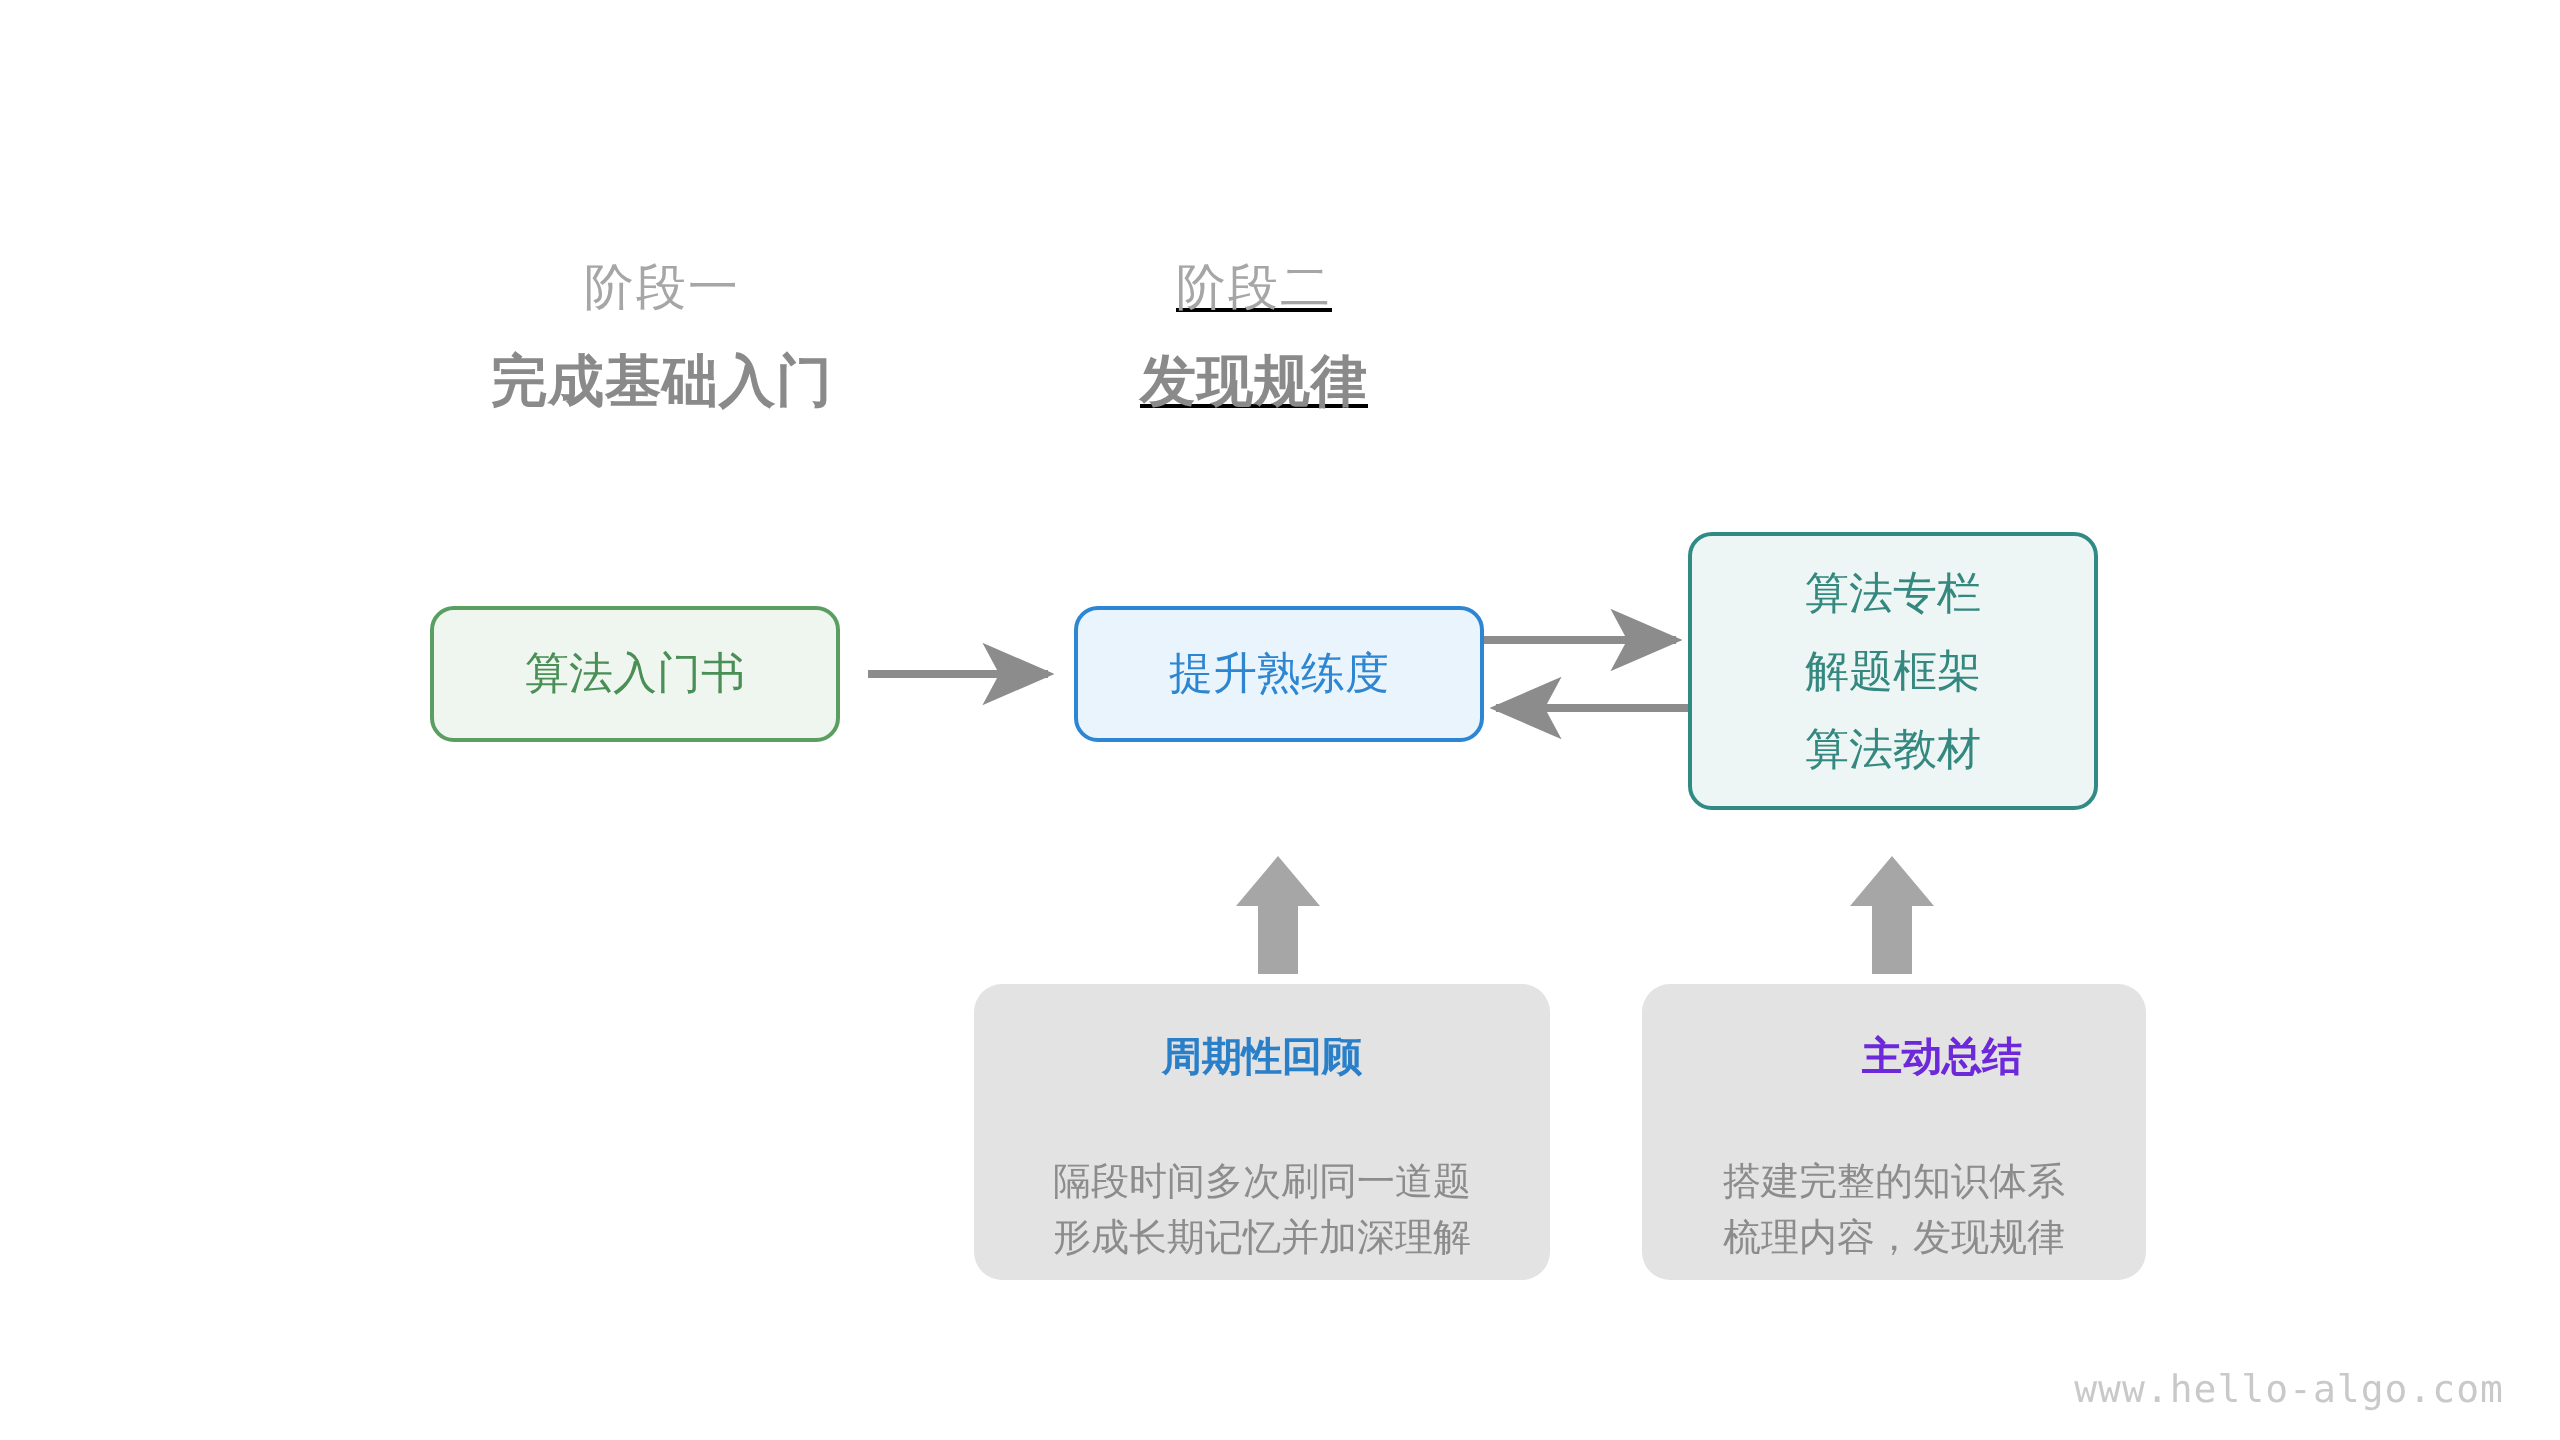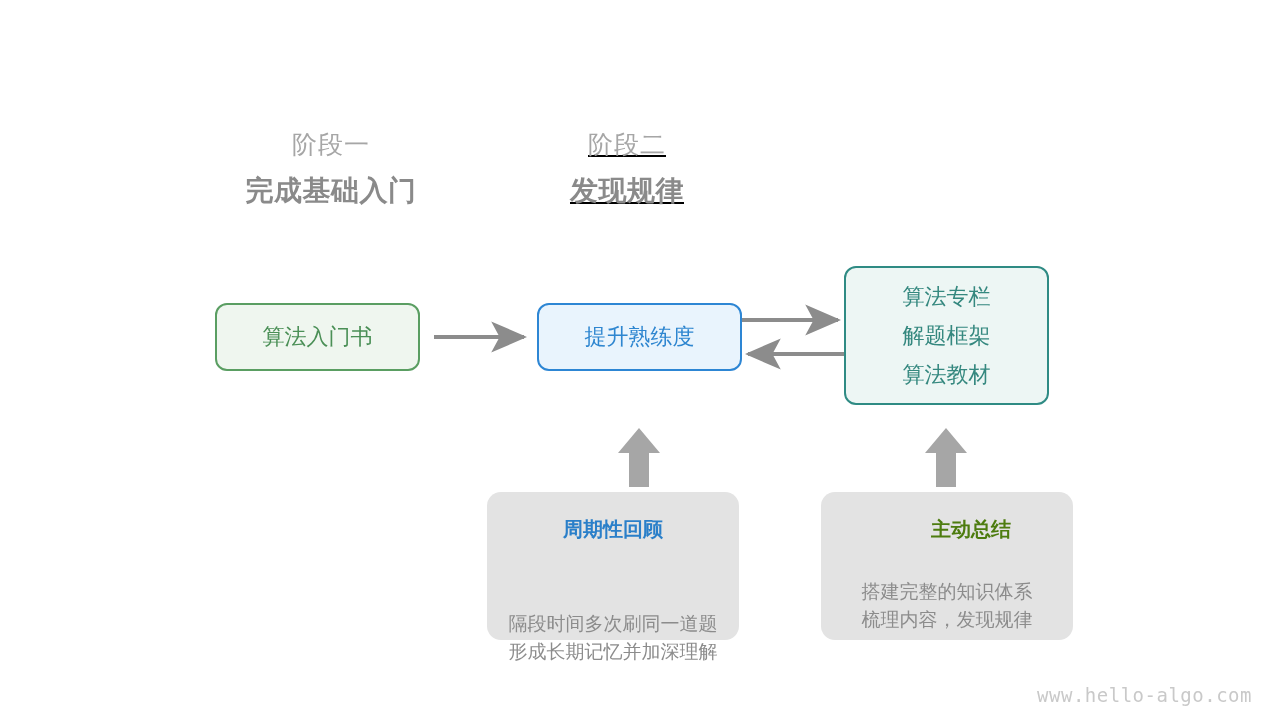--- a/index.html
+++ b/index.html
@@ -94,21 +94,21 @@
     align-items: center;
     padding-top: 27px;
   }
   .note-title {
     font-size: 20px;
     font-weight: 700;
     line-height: 1;
     white-space: nowrap;
   }
   .note-title.blue { color: #2a7fc9; }
-  .note-title.teal { color: #4d7c0f; margin-left: 48px; }
+  .note-title.teal { color: #6d28d9; margin-left: 48px; }
   .note-body {
     margin-top: 39px;
     font-size: 19px;
     font-weight: 400;
     color: #8c8c8c;
     line-height: 1.45;
     text-align: center;
     white-space: nowrap;
   }
 
@@ -186,21 +186,21 @@
   <div class="node node-blue" style="left:537px; top:303px; width:205px; height:68px;">
     <div class="node-line">提升熟练度</div>
   </div>
 
   <div class="node node-teal" style="left:844px; top:266px; width:205px; height:139px;">
     <div class="node-line">算法专栏</div>
     <div class="node-line">解题框架</div>
     <div class="node-line">算法教材</div>
   </div>
 
-  <div class="note" style="left:487px; top:492px; width:252px; height:148px;gap:32px;">
+  <div class="note" style="left:487px; top:492px; width:288px; height:148px;">
     <div class="note-title blue">周期性回顾</div>
     <div class="note-body">
       <div>隔段时间多次刷同一道题</div>
       <div>形成长期记忆并加深理解</div>
     </div>
   </div>
 
   <div class="note" style="left:821px; top:492px; width:252px; height:148px;">
     <div class="note-title teal">主动总结</div>
     <div class="note-body">

